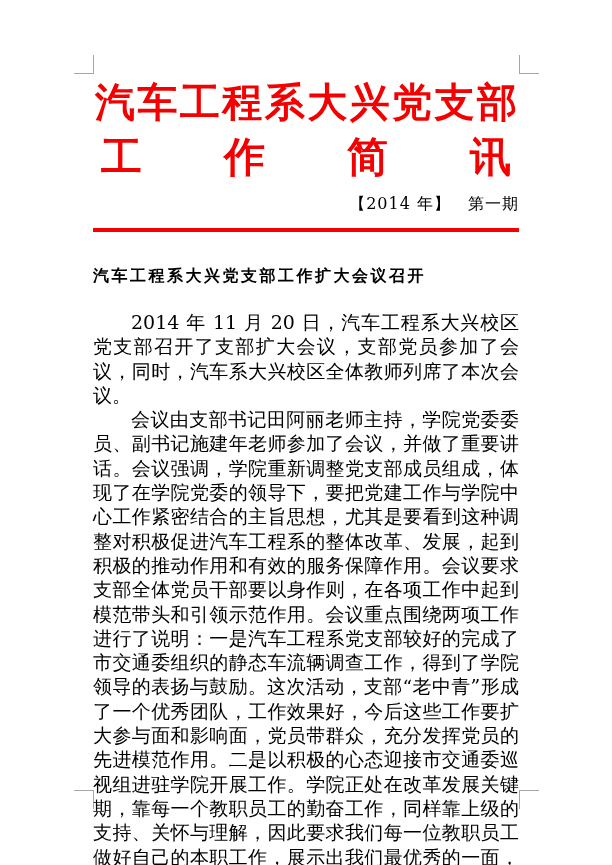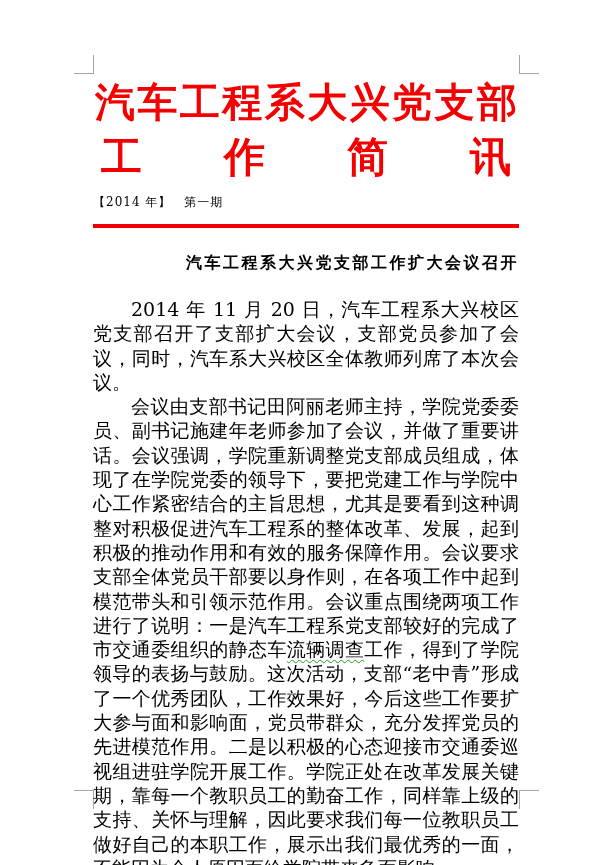--- a/index.html
+++ b/index.html
@@ -25,47 +25,46 @@
     display: flex;
     justify-content: space-between;
     color: #f40000;
     font-weight: bold;
   }
   .mast-line1 { font-size: 40px; line-height: 58px; padding: 0 2px; }
   .mast-line2 { font-size: 41px; line-height: 46px; margin-top: 3px; padding: 0 8px; }
 
   .issue-line {
     margin-top: 14px;
-    text-align: left;
-    font-size: 12px;
+    text-align: right;
+    font-size: 16px;
     letter-spacing: 1px;
     color: #000000;
   }
 
   .rule { margin-top: 13px; height: 4px; background: #f40000; }
 
   .headline {
-    margin-top: 25px;
-    text-align: right;
+    margin-top: 34px;
+    text-align: left;
     font-size: 16px;
     font-weight: bold;
     letter-spacing: 2.5px;
     color: #000000;
   }
 
   .body-text {
     margin-top: 23px;
     font-size: 19px;
     line-height: 24.3px;
     text-align: justify;
   }
   .body-text p { margin: 0; text-indent: 2em; }
 
   .squiggle {
-    text-decoration: underline;
     text-decoration-style: wavy;
     text-decoration-color: #1f9d1f;
     text-decoration-thickness: 1px;
     text-underline-offset: 3px;
   }
 </style>
 </head>
 <body>
 
 <div class="page">

